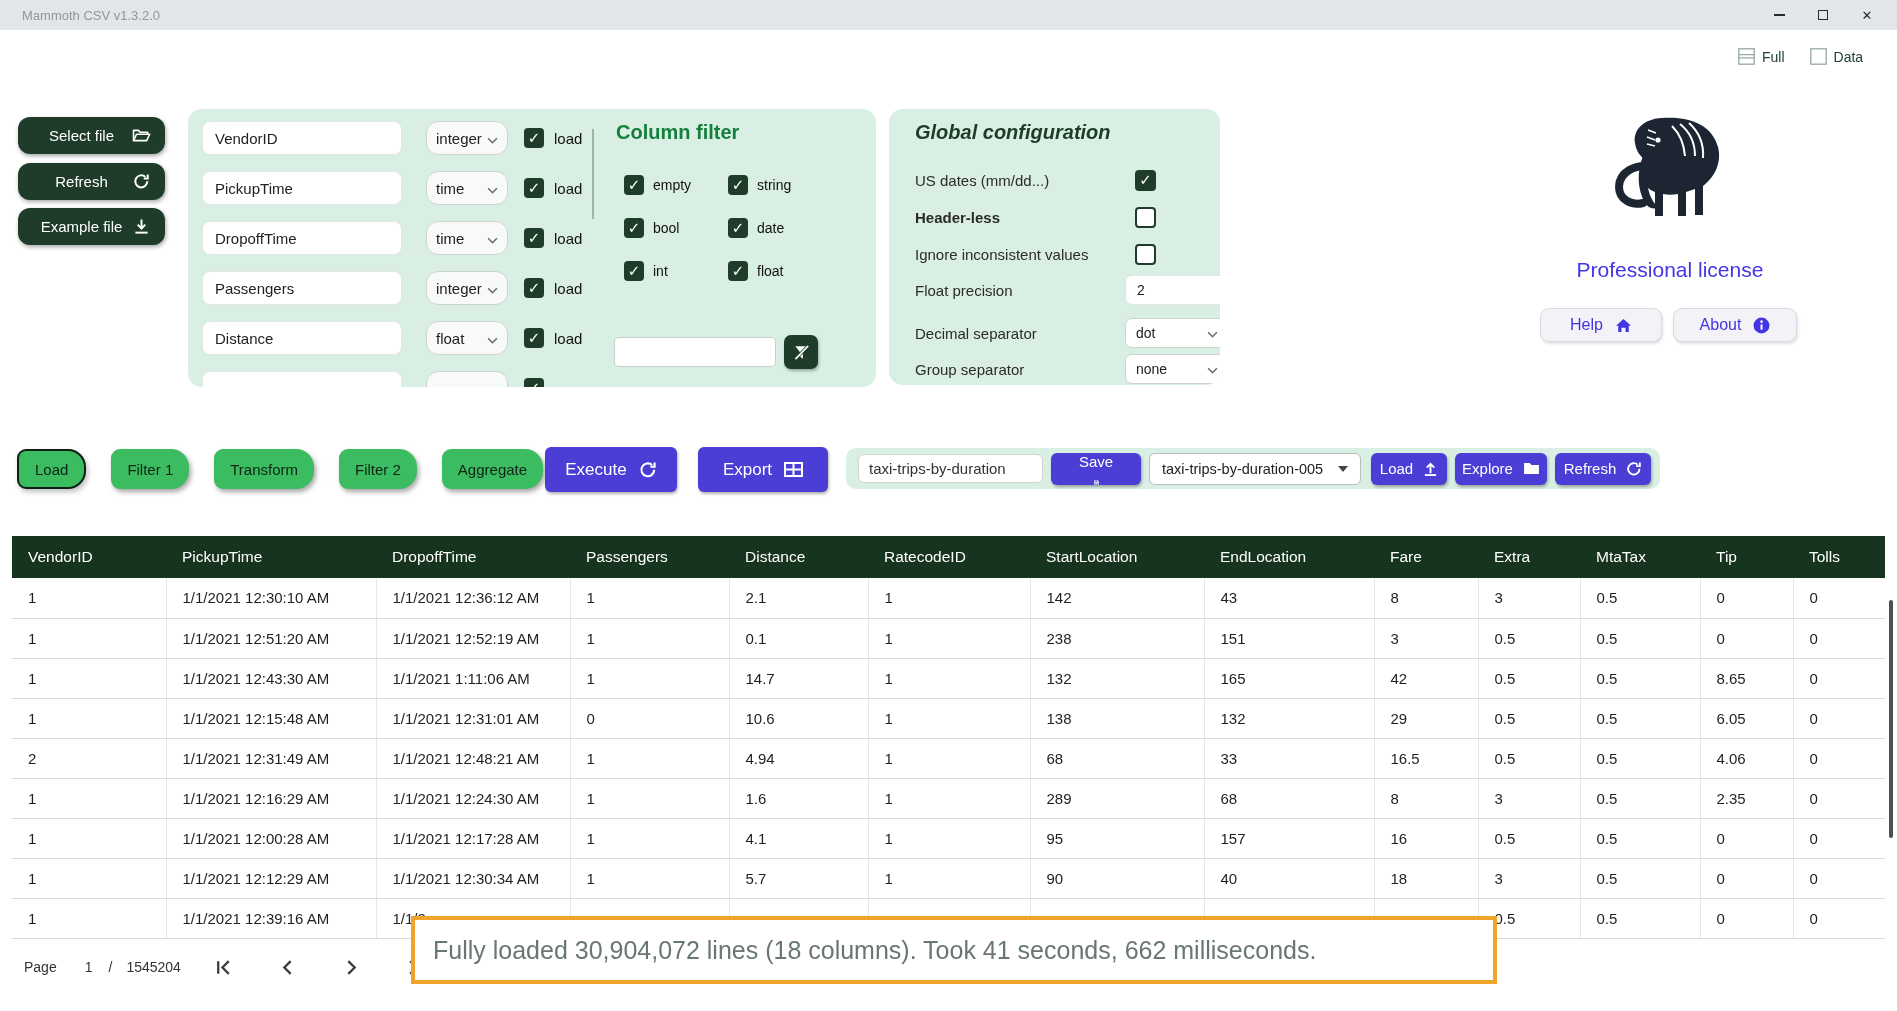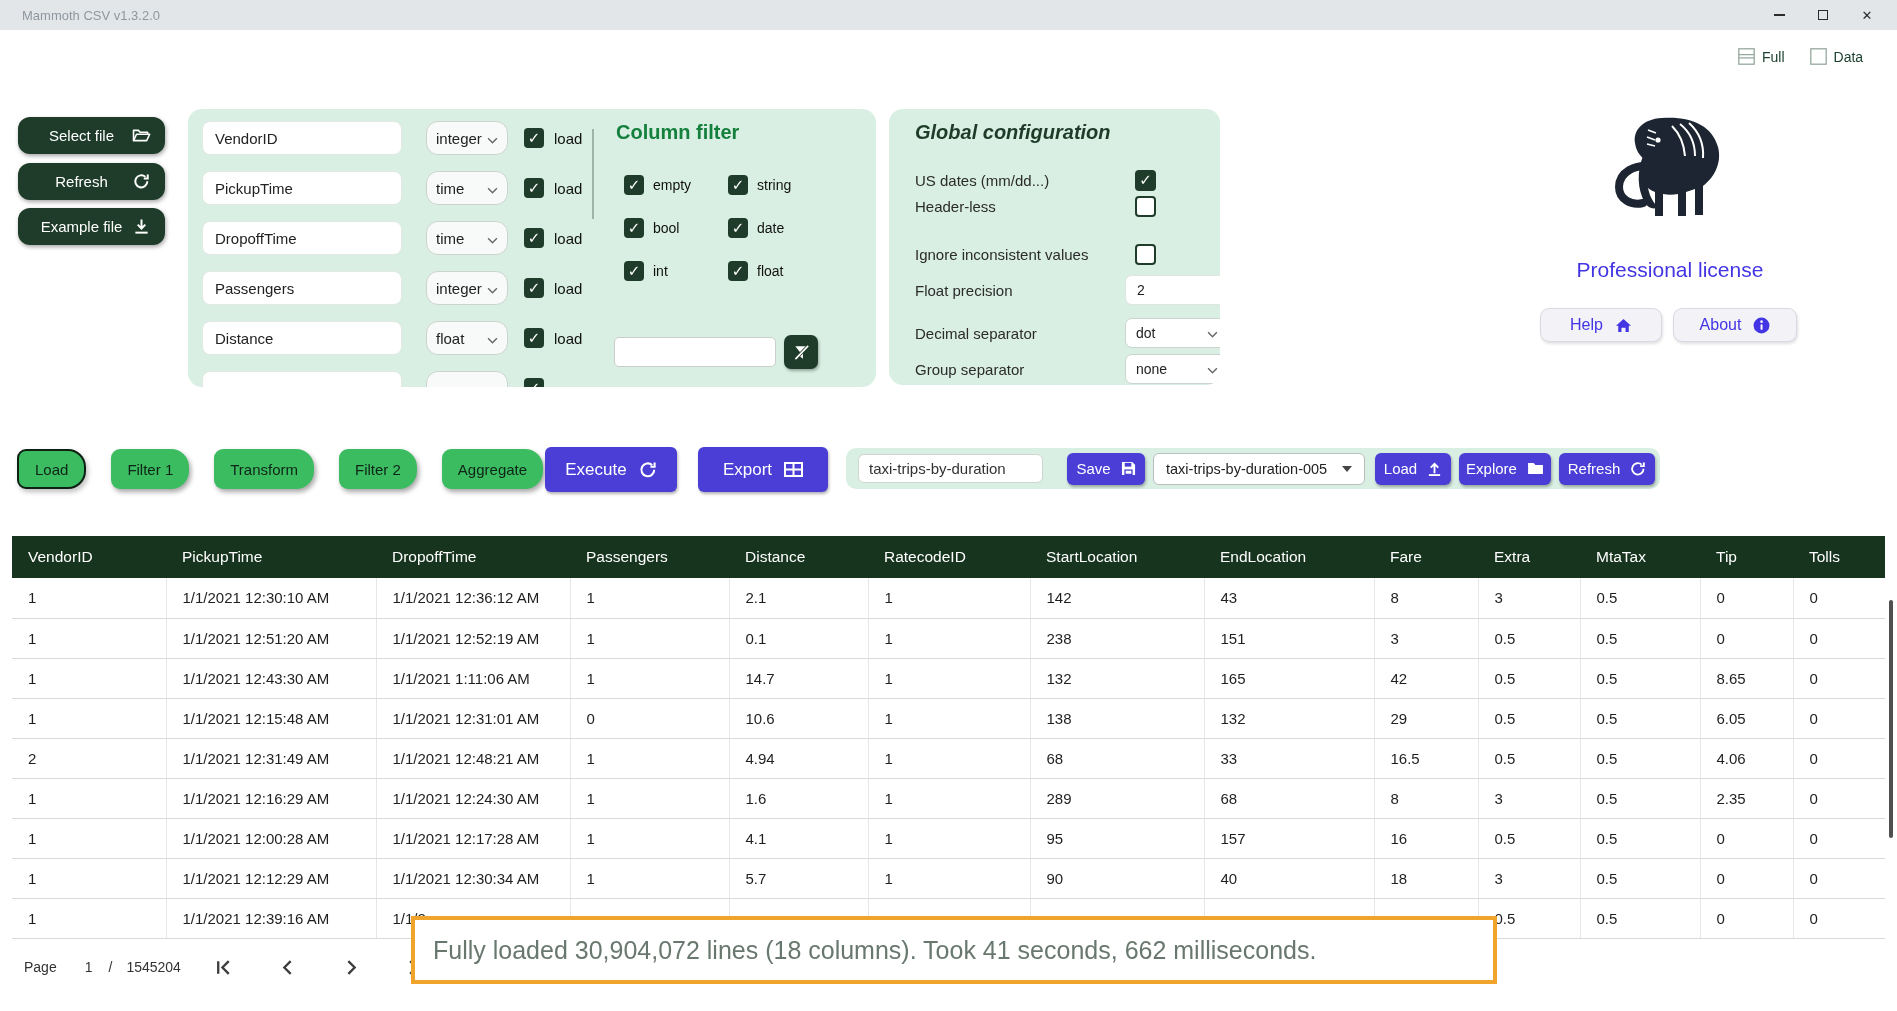--- a/index.html
+++ b/index.html
@@ -85,21 +85,21 @@
     justify-content:center; gap:12px; box-shadow:1px 2px 3px rgba(0,0,0,.3); cursor:pointer; font-family:inherit; }
   .execute-btn { position:absolute; left:545px; top:447px; width:132px; height:45px; font-size:17px; }
   .export-btn  { position:absolute; left:698px; top:447px; width:130px; height:45px; font-size:17px; }
 
   
   .session { position:absolute; left:846px; top:448px; width:814px; height:41px; background:#d9efe3; border-radius:10px;
     display:flex; align-items:center; }
   .session .name-input { margin-left:12px; width:185px; height:29px; background:#fff; border:1px solid #cfd6d1;
     border-radius:6px; padding:0 10px; font-size:15px; color:#333; font-family:inherit; }
   .s-btn { height:32px; font-size:15px; gap:10px; }
-  .save-btn { margin-left:24px; width:78px; }
+  .save-btn { margin-left:8px; width:90px;flex-direction:column; }
   .sess-sel { margin-left:8px; width:212px; height:32px; background:#fff; border:1px solid #b9bfc0; border-radius:6px;
     display:flex; align-items:center; padding:0 12px; font-size:14.5px; color:#222; cursor:default; }
   .sess-sel .sel-lbl { flex:1; }
   .load-btn { margin-left:10px; width:76px; }
   .explore-btn { margin-left:8px; width:92px; }
   .refresh2-btn { margin-left:8px; width:96px; }
 
   
   .table-wrap { position:absolute; left:12px; top:536px; width:1873px; height:404px; overflow:hidden; }
   table.grid { border-collapse:collapse; table-layout:fixed; width:1873px; }
@@ -296,21 +296,21 @@
 
   <div class="panel global-panel">
     <div class="gc-title">Global configuration</div>
     <div id="gc-rows">
         <div class="gc-row" style="top: 56px;">
           <span class="glbl">US dates (mm/dd...)</span>
           <span class="gctl" style="left: 220px;">
             <span class="cb gc-cb checked"></span>
           </span>
         </div>
-        <div class="gc-row" style="top: 82px;">
+        <div class="gc-row" style="top: 93px; font-weight: bold;">
           <span class="glbl">Header-less</span>
           <span class="gctl" style="left: 220px;">
             <span class="cb gc-cb unchecked"></span>
           </span>
         </div>
         <div class="gc-row" style="top: 130px;">
           <span class="glbl">Ignore inconsistent values</span>
           <span class="gctl" style="left: 220px;">
             <span class="cb gc-cb unchecked"></span>
           </span>

